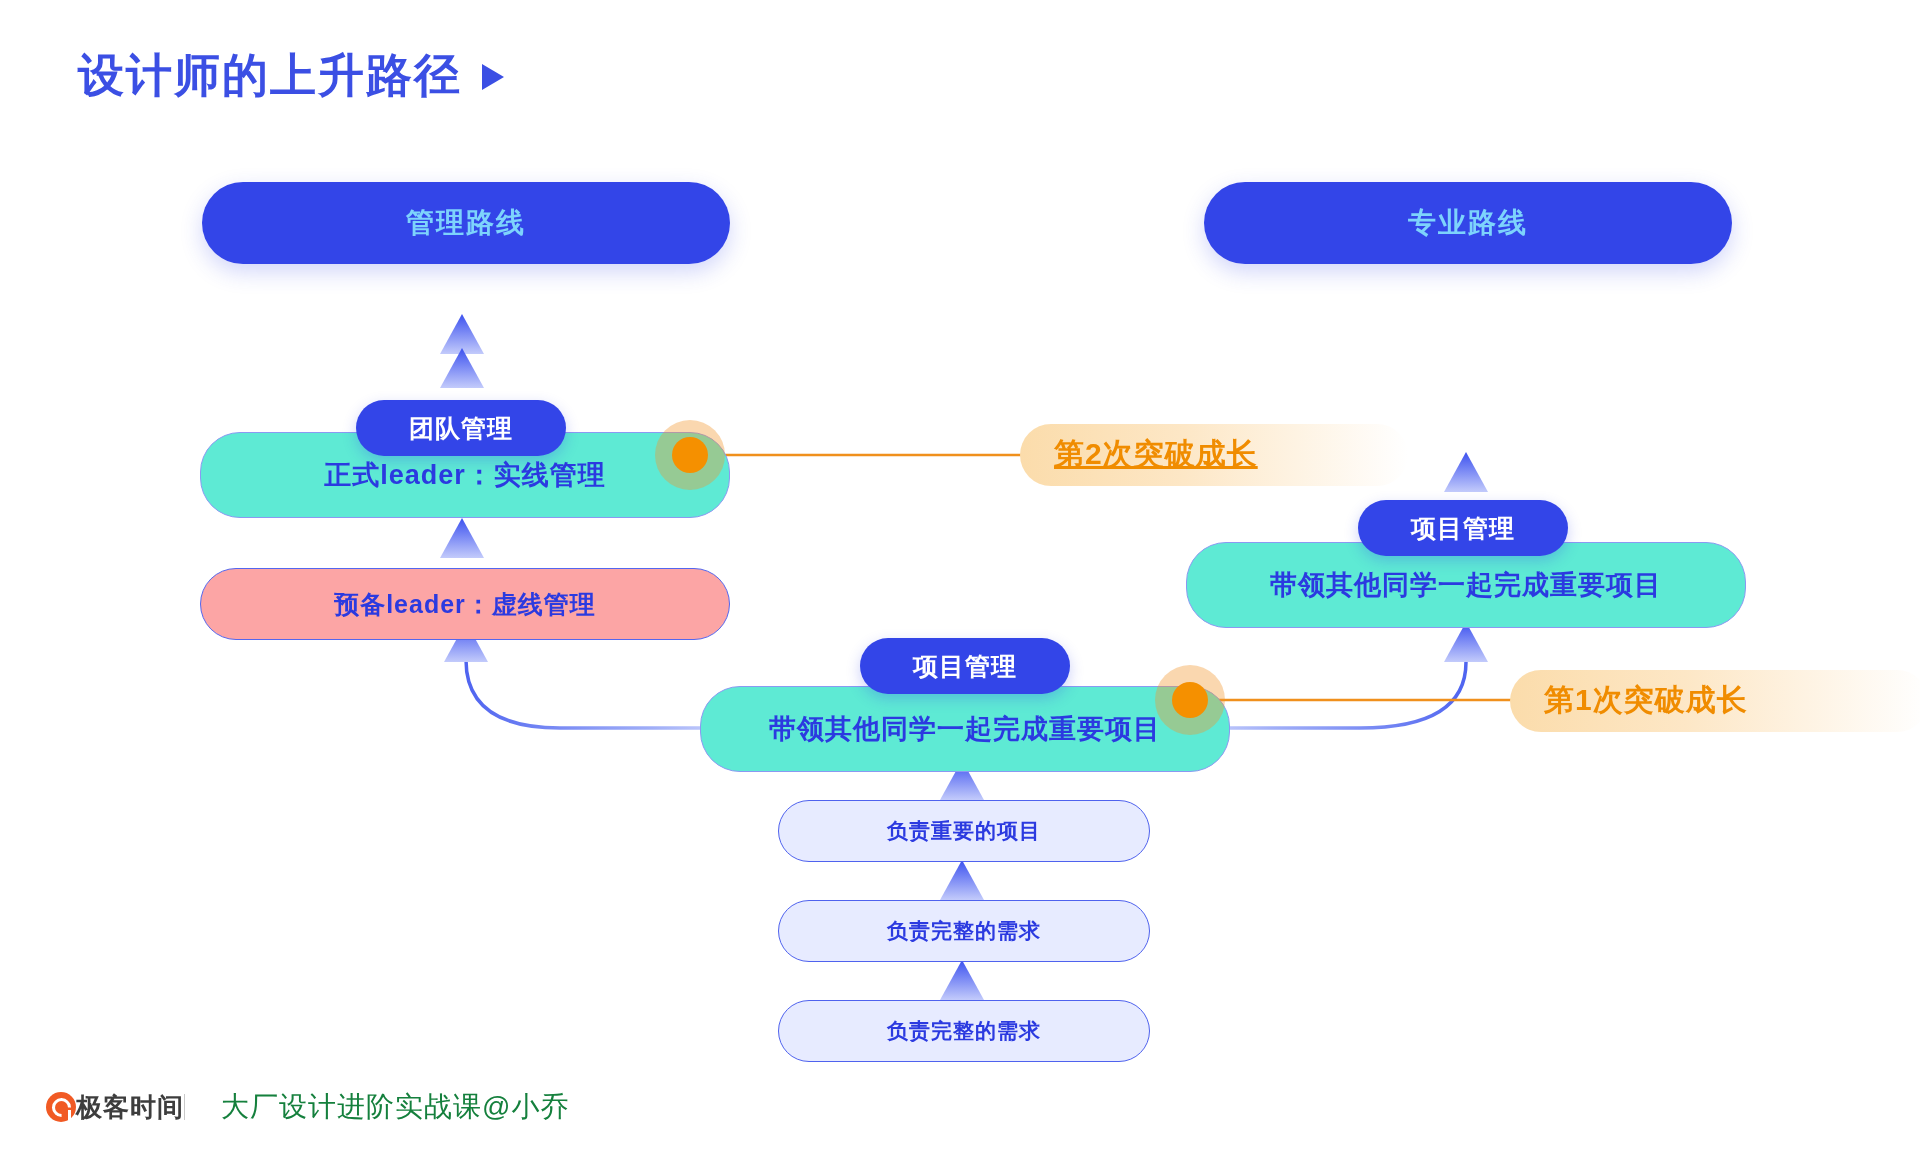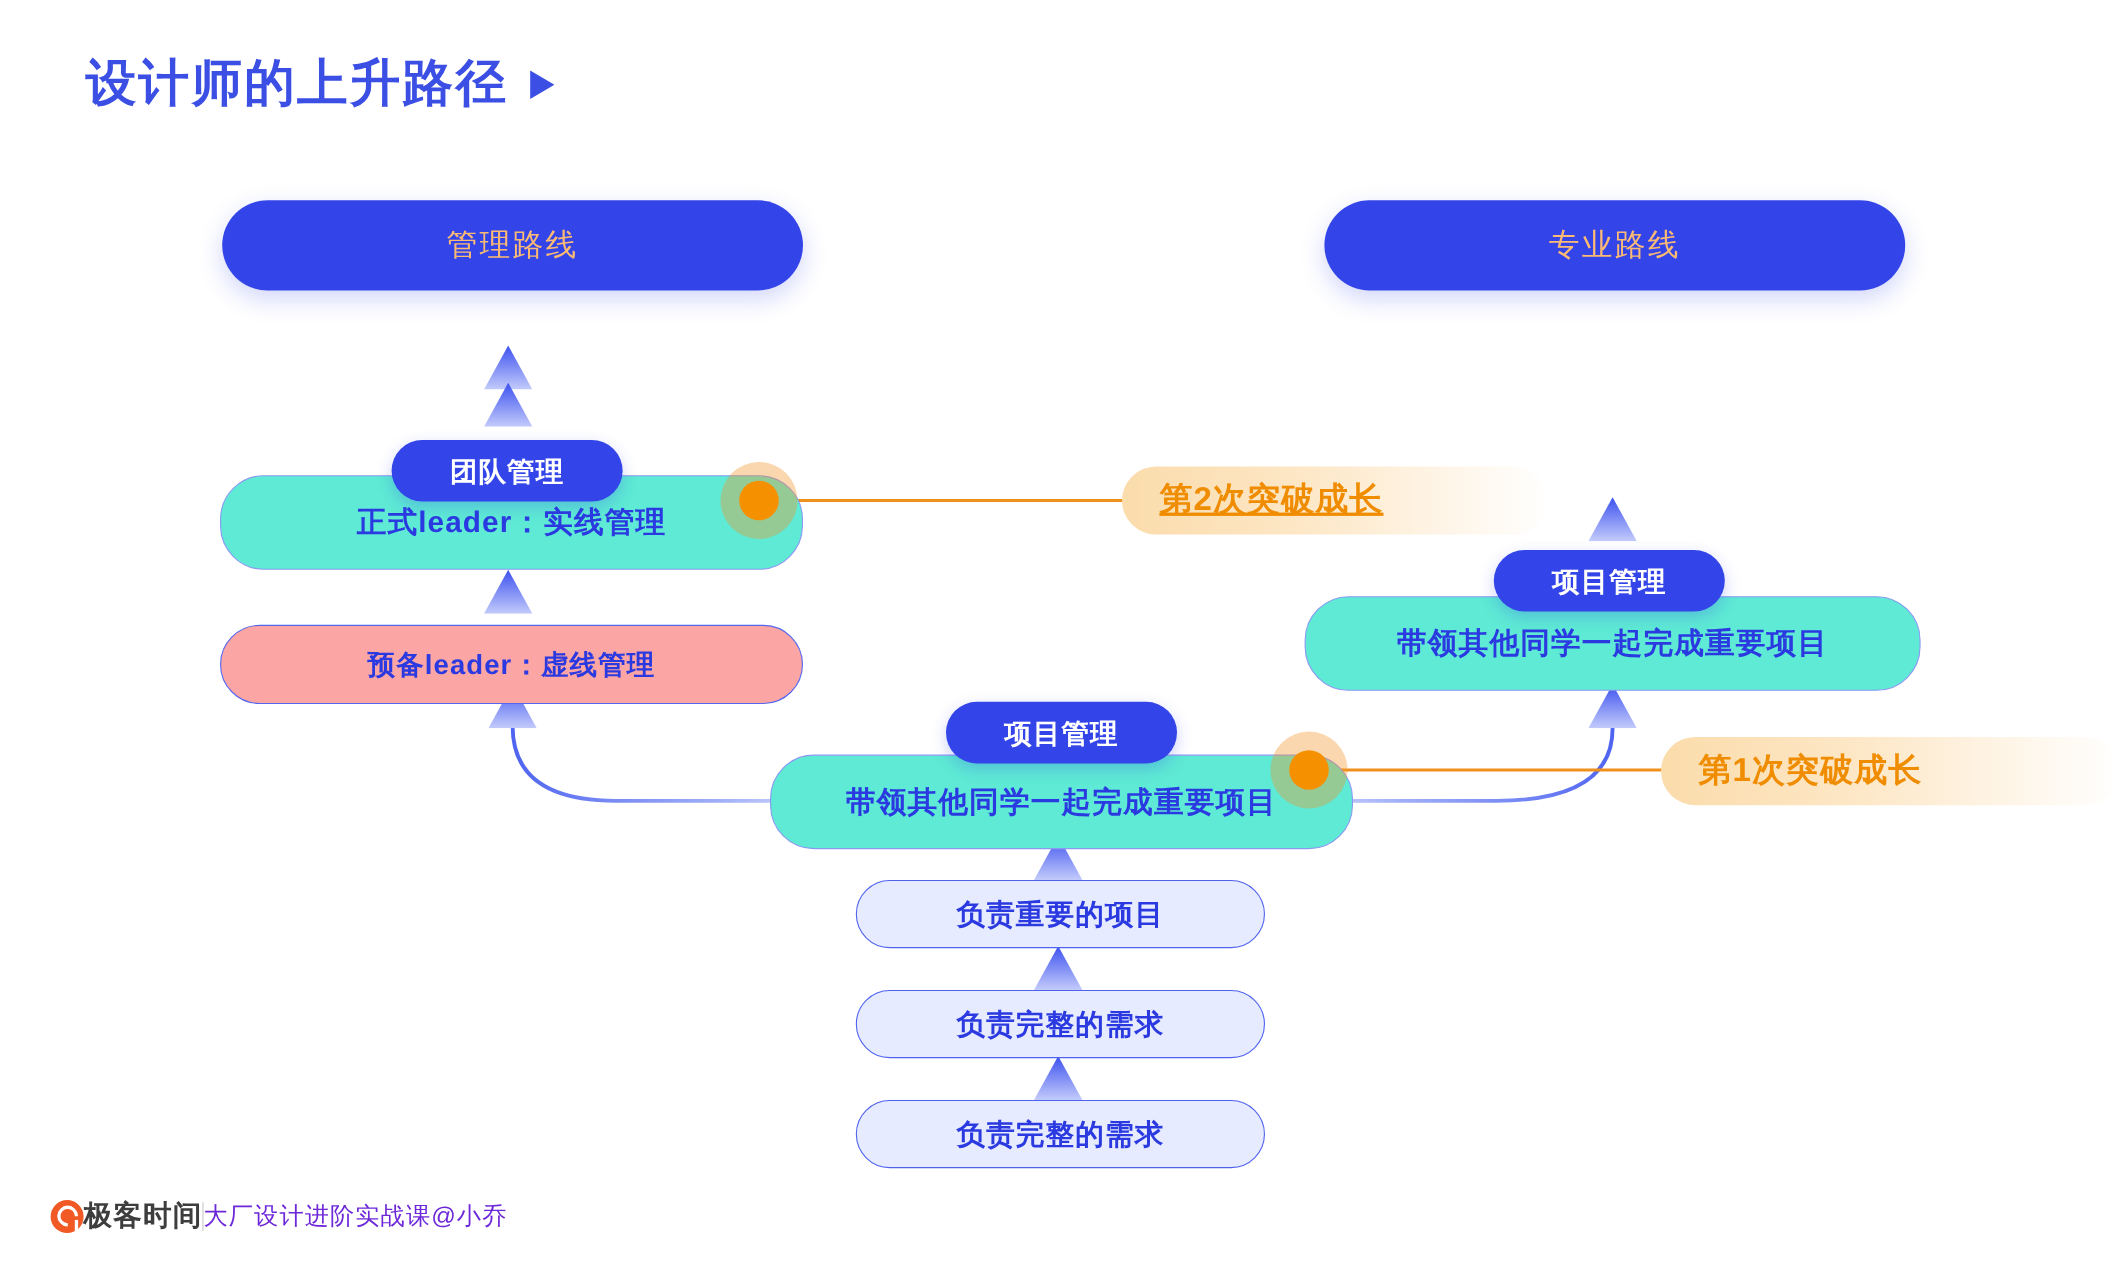--- a/index.html
+++ b/index.html
@@ -21,21 +21,21 @@
     width:0;height:0;border-left:22px solid #3b4fe4;
     border-top:13px solid transparent;border-bottom:13px solid transparent;
     margin-top:4px;
   }
 
   
   .track-pill{
     position:absolute;height:82px;border-radius:41px;
     background:#3345e8;
     display:flex;align-items:center;justify-content:center;
-    color:#fdba74;font-size:28px;font-weight:normal;letter-spacing:2px;
+    color:#7dd3fc;font-size:28px;font-weight:bold;letter-spacing:2px;
     box-shadow:0 8px 22px rgba(51,69,232,0.22);
   }
   #pill-mgmt{left:202px;top:182px;width:528px;}
   #pill-pro{left:1204px;top:182px;width:528px;}
 
   
   .card{
     position:absolute;border-radius:40px;
     display:flex;align-items:center;justify-content:center;
     color:#2b3ae0;font-weight:bold;letter-spacing:1px;
@@ -44,21 +44,21 @@
   .card.deep{
     background:#5eead4;border:1.5px solid #8b99f2;
     font-size:27px;
   }
   .card.light{
     background:#fca5a5;border:1.5px solid #5466ee;
     font-size:25px;
   }
   .card.lighter{
     background:#e7ebff;border:1.5px solid #4f62ee;
-    font-size:26px;
+    font-size:21px;
   }
 
   
   .badge{
     position:absolute;height:56px;border-radius:28px;
     background:#3345e8;color:#ffffff;
     display:flex;align-items:center;justify-content:center;
     font-size:25px;font-weight:bold;letter-spacing:1px;
     box-shadow:0 5px 14px rgba(51,69,232,0.25);
     z-index:6;
@@ -102,21 +102,21 @@
   .logo-mark .inner{
     width:13px;height:13px;border:3px solid #fff;border-radius:50% 50% 50% 50%;
     border-bottom-color:transparent;transform:rotate(-45deg);
   }
   .logo-mark .tail{
     position:absolute;right:5px;bottom:2px;width:3px;height:10px;background:#fff;
     transform:rotate(0deg);
   }
   .logo-text{font-size:26px;font-weight:bold;color:#3d3d3d;letter-spacing:1px;}
   .footer-div{width:1px;height:26px;background:#c9c9c9;}
-  .footer-sub{font-size:22px;color:#6d28d9;letter-spacing:1px;}
+  .footer-sub{font-size:28px;color:#15803d;letter-spacing:1px;margin-left:36px;}
 </style>
 </head>
 <body>
 
 <div class="stage">
 
   <div class="title-row">
     <div class="title-text">设计师的上升路径</div>
     <div class="title-tri"></div>
   </div>

